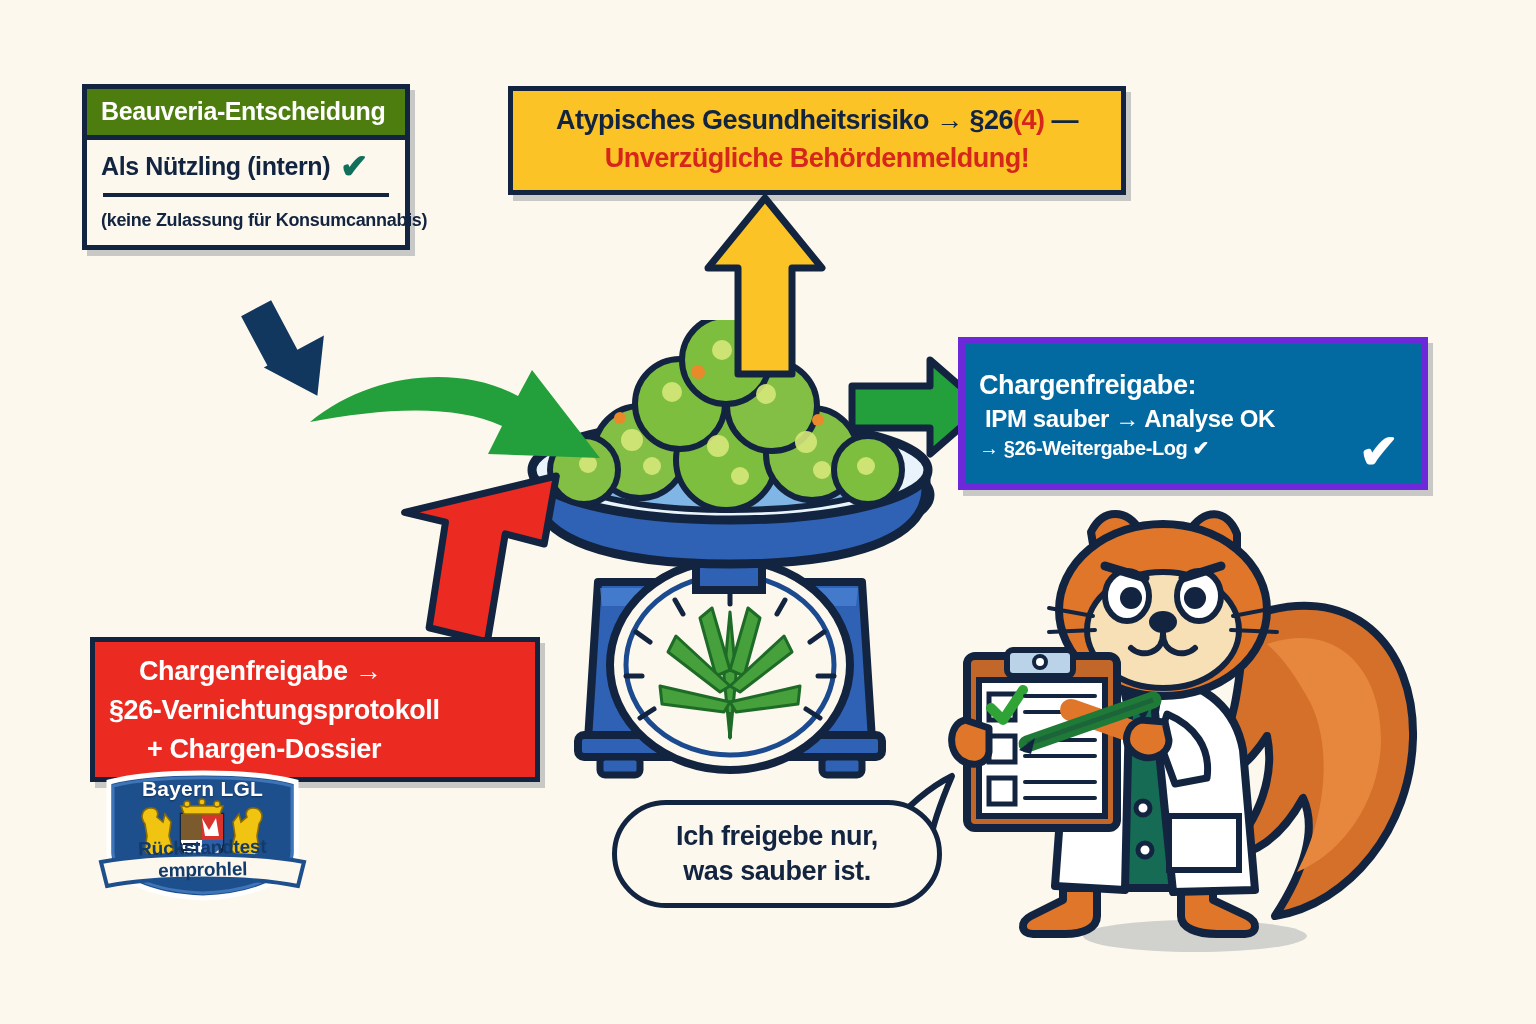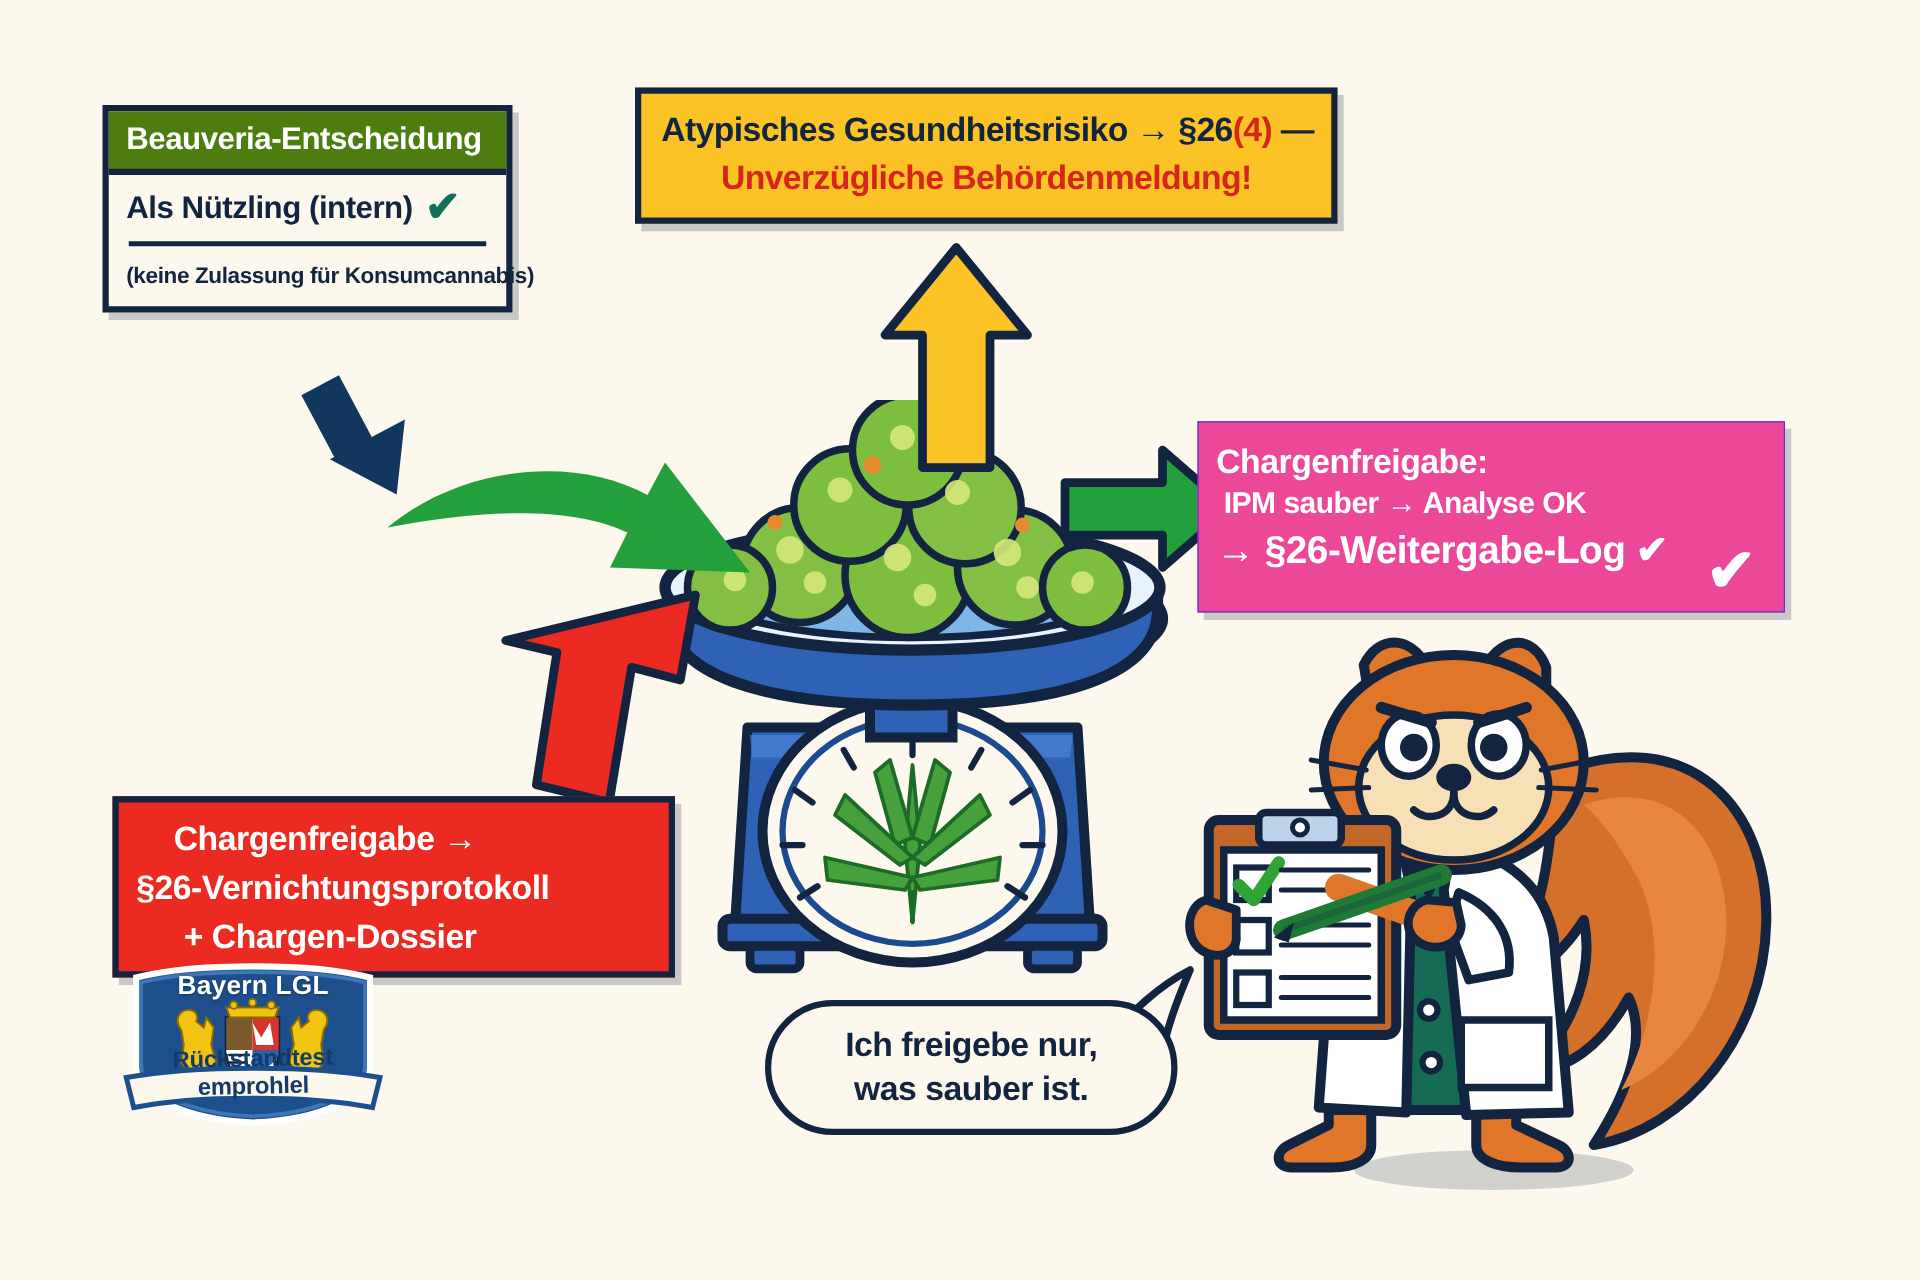--- a/index.html
+++ b/index.html
@@ -40,54 +40,54 @@
   .dec-sep{height:4px;background:#12243F;margin:12px 2px 13px 2px;}
   .tickmark{color:#11705C;font-size:34px;line-height:0.7;font-weight:bold;}
   .xmark{color:#E8271F;font-size:31px;line-height:0.7;font-weight:bold;}
   .dec-note{
     color:#12243F;font-weight:bold;font-size:18px;letter-spacing:-.3px;
     margin-top:13px;white-space:nowrap;
   }
 
   
   #warning-banner{
-    left:508px;top:70px;width:562px;
+    left:508px;top:86px;width:618px;
     background:#FBC325;
     border:5px solid #12243F;
     box-shadow:5px 6px 0 rgba(18,36,63,.22);
     box-sizing:border-box;
     padding:14px 16px 16px 16px;
     text-align:center;
   }
   #warning-banner .l1{
     font-size:27px;font-weight:bold;color:#12243F;letter-spacing:-.5px;
     white-space:nowrap;line-height:1.15;
   }
   #warning-banner .l1 .red{color:#D6261C;}
   #warning-banner .l2{
     font-size:27px;font-weight:bold;color:#D6261C;letter-spacing:-.5px;
     white-space:nowrap;line-height:1.2;margin-top:6px;
   }
 
   
   #release-box{
     left:958px;top:337px;width:470px;height:153px;
-    background:#ec4899;
-    border:1px solid #6d28d9;
+    background:#0369a1;
+    border:7px solid #6d28d9;
     box-shadow:5px 6px 0 rgba(18,36,63,.22);
     box-sizing:border-box;
-    padding:15px 14px;
+    padding:25px 14px;
     color:#FFFFFF;
   }
   #release-box .t{
     font-weight:bold;letter-spacing:-.4px;white-space:nowrap;
   }
   #release-box .t1{font-size:27px;line-height:1.25;}
   #release-box .t2{font-size:24px;line-height:1.35;padding-left:6px;}
-  #release-box .t3{font-size:31px;line-height:1.35;}
+  #release-box .t3{font-size:20px;line-height:1.35;}
   #release-box .bigcheck{
     position:absolute;right:22px;bottom:14px;
     font-size:48px;font-weight:bold;color:#FFFFFF;line-height:0.7;
   }
 
   
   #destruction-box{
     left:90px;top:637px;width:450px;height:145px;
     background:#EB2B21;
     border:5px solid #12243F;

